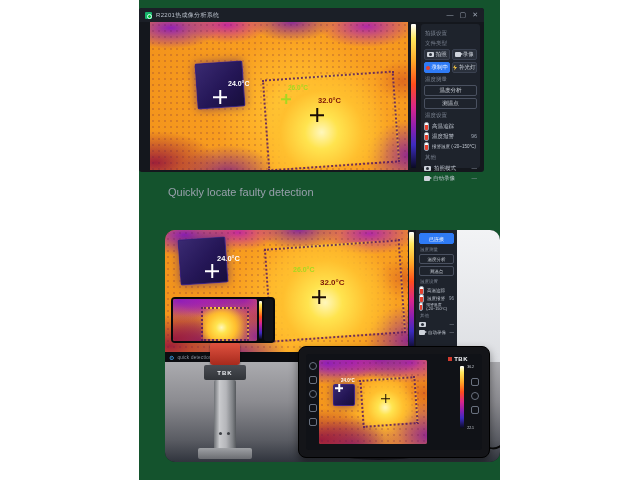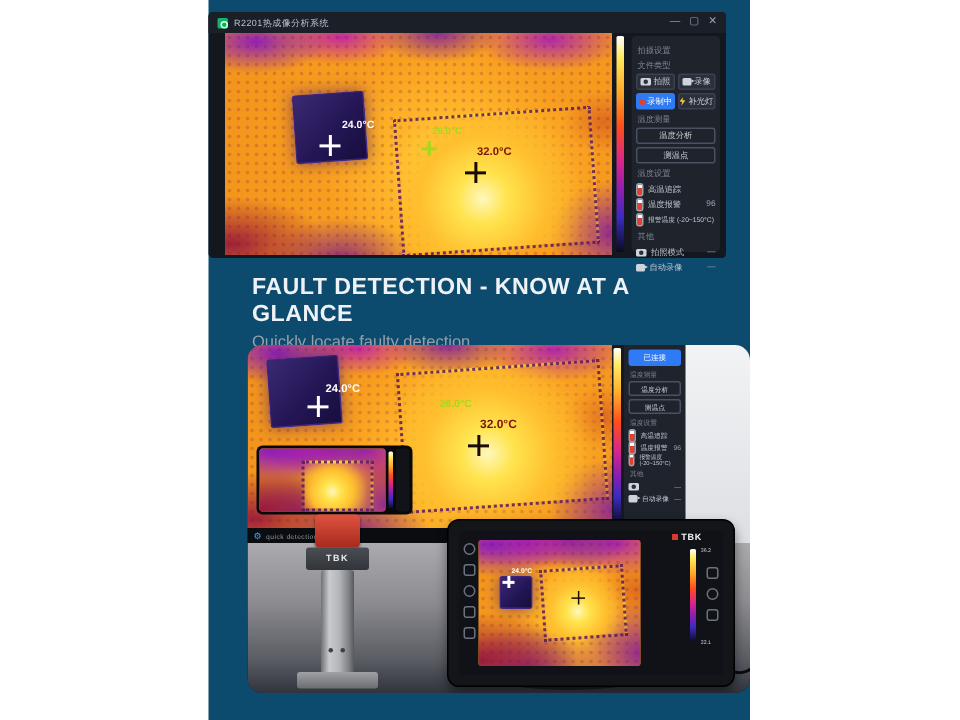--- a/index.html
+++ b/index.html
@@ -1,19 +1,19 @@
 <!DOCTYPE html>
 <html><head>
 <meta charset="utf-8">
 <style>
   html,body{margin:0;padding:0;background:#ffffff;font-family:"Liberation Sans",sans-serif;}
   #stage{position:relative;width:640px;height:480px;background:#ffffff;overflow:hidden;}
   .abs{position:absolute;}
   
-  #strip{left:139px;top:0;width:361px;height:480px;background:#0c4a6e;}
+  #strip{left:139px;top:0;width:361px;height:480px;background:#14532d;}
   
   #win{left:0;top:8px;width:345px;height:164px;background:#14171d;border-radius:3px;}
   #titlebar{left:0;top:0;width:100%;height:14px;background:#1b1f27;border-radius:3px 3px 0 0;display:flex;align-items:center;}
   #applogo{width:7px;height:7px;margin:0 4px 0 6px;background:#17b26a;border-radius:1px;position:relative;}
   #applogo::after{content:"";position:absolute;left:2px;top:2px;width:3px;height:3px;background:#0b3;border:1px solid #dff;border-radius:50%;}
   .wtitle{font-size:6px;color:#b9c0cb;letter-spacing:.3px;}
   .wctrls{margin-left:auto;display:flex;gap:6px;padding-right:6px;}
   .wctrl{font-size:7px;color:#9aa2af;line-height:14px;cursor:default;}
   
   .thermal{overflow:hidden;background:
@@ -175,21 +175,20 @@
           </div>
         <div class="irow">
             <span class="ic-vid"></span>
             <span>自动录像</span>
             <span class="val">—</span>
           </div>
       </div>
     </div>
 
     <div class="abs" id="headline" style="left:29px;top:183px;width:320px;">
-      <h1>FAULT DETECTION - KNOW AT A GLANCE</h1>
       <p>Quickly locate faulty detection</p>
     </div>
 
     <div class="abs" id="card">
 
       <div class="abs thermal" style="left:0;top:0;width:243px;height:122px;">
         <div class="abs blobs1"></div>
         <div class="abs pins"></div>
         <div class="abs chip-dark" style="left:14px;top:8px;width:46px;height:44px;transform:rotate(-4deg);"></div>
         <div class="abs chip-qfp" style="left:102px;top:14px;width:132px;height:90px;transform:rotate(-4deg);"></div>

